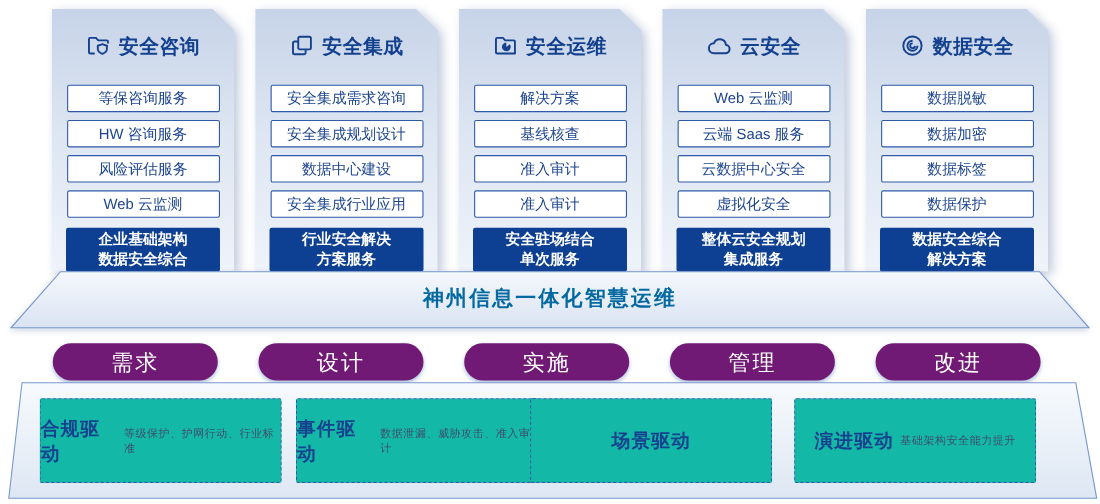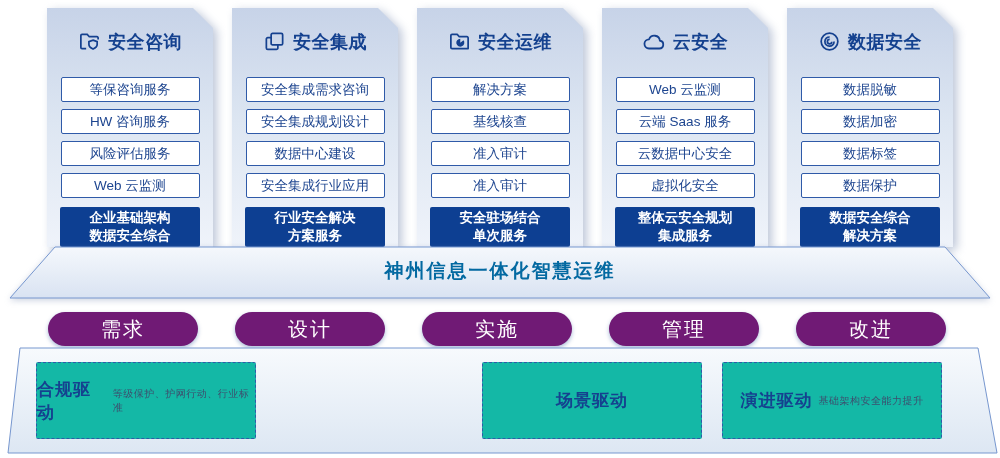--- a/index.html
+++ b/index.html
@@ -172,20 +172,24 @@
           <stop offset="1" stop-color="#dde7f3"></stop>
       </linearGradient>
     </defs>
     <polygon points="20,1 978,1 997,106 8,106" fill="url(#pgrad)" stroke="#7797cf" stroke-width="1"></polygon>
   </svg>
 
   <div class="driver" style="left:36px">
     <div class="driver-title">合规驱动</div>
     <div class="driver-desc">等级保护、护网行动、行业标准</div>
   </div>
+  <div class="driver" style="left:269px">
+    <div class="driver-title">事件驱动</div>
+    <div class="driver-desc">数据泄漏、威胁攻击、准入审计</div>
+  </div>
   <div class="driver" style="left:482px">
     <div class="driver-title">场景驱动</div>
   </div>
   <div class="driver" style="left:722px">
     <div class="driver-title">演进驱动</div>
     <div class="driver-desc">基础架构安全能力提升</div>
   </div>
 
 </div>
 

